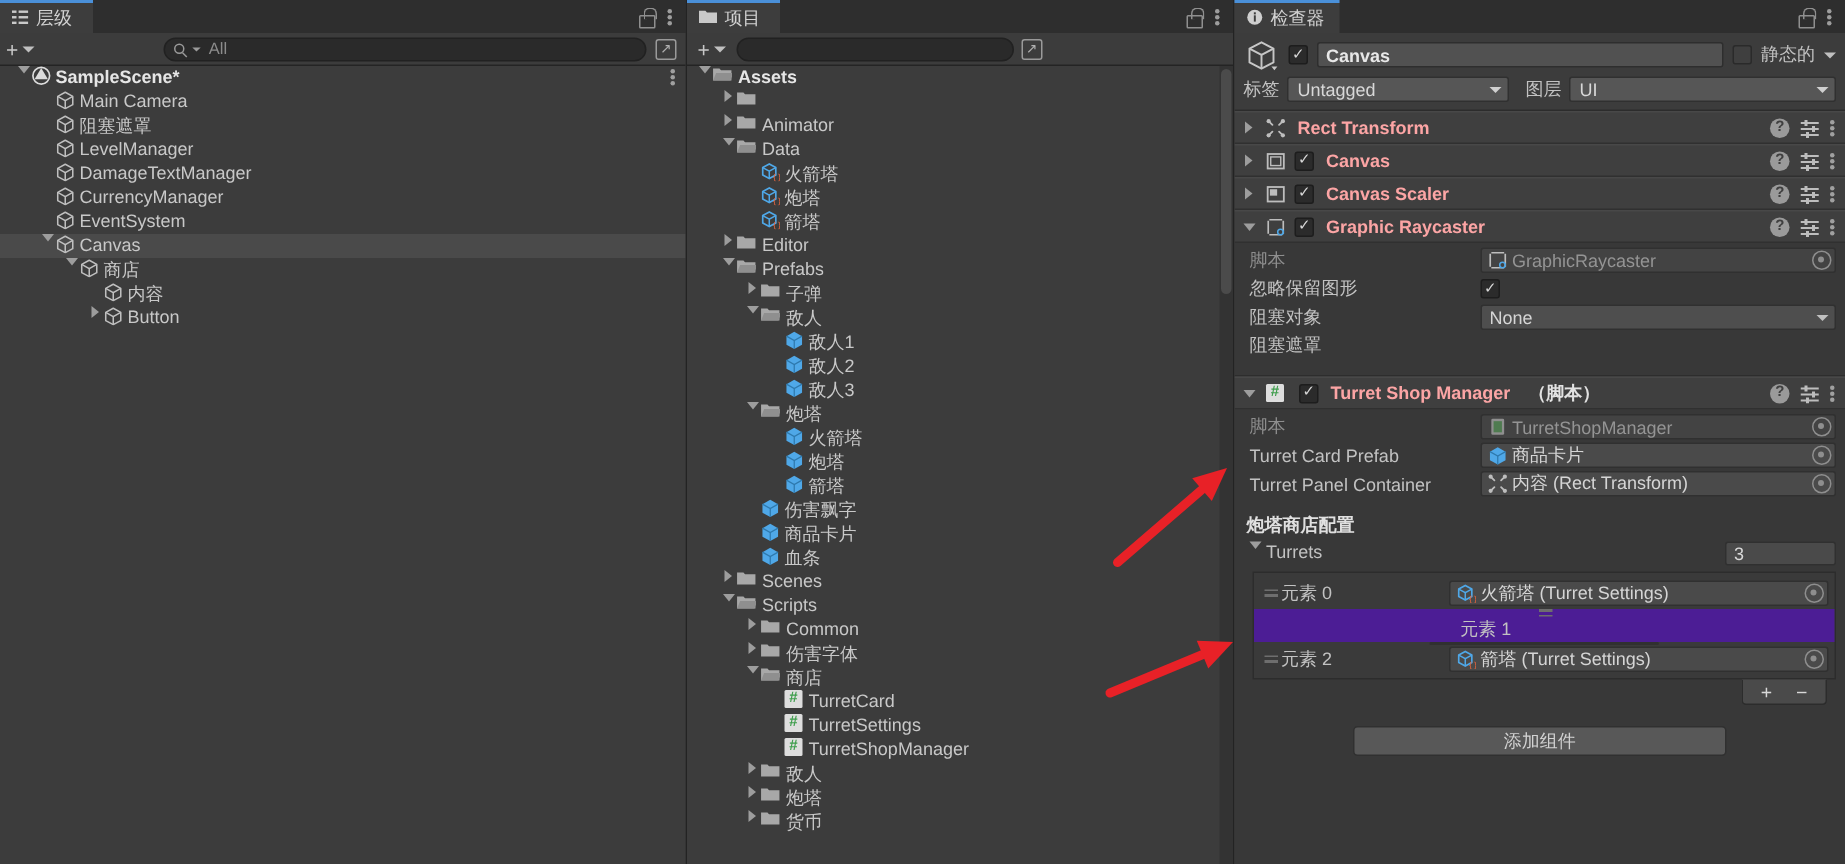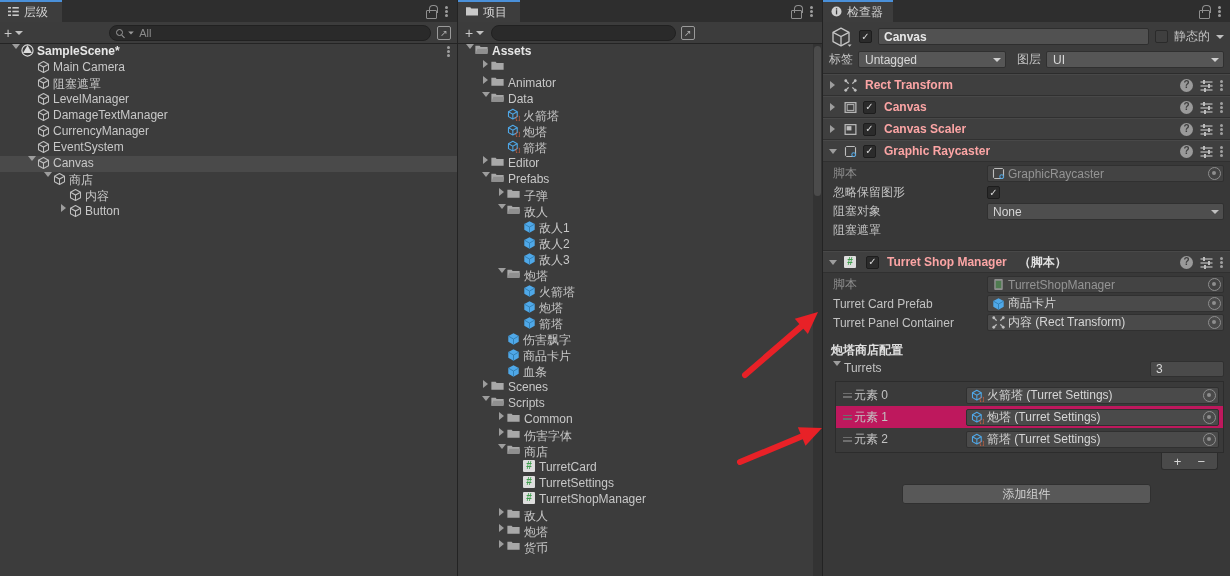--- a/index.html
+++ b/index.html
@@ -191,21 +191,21 @@
   .arr-head { display:flex; align-items:flex-start; height:18px; padding-left:2px; }
   .arr-head .nm { color:#c2c2c2; font-size:12px; margin-left:2px;}
   .size-field {
     margin-left:auto; width:74px; height:16px; background:#4a4a4a; border:1px solid #303030;
     border-radius:2px; color:#d8d8d8; font-size:12px; display:flex; align-items:center; padding-left:5px;
   }
   .arr-box {
     border:1px solid #2c2c2c; background:#3a3a3a; margin:2px 0 0 6px; padding:2px 0;
   }
   .arr-row { height:22px; display:flex; align-items:center; padding:0 4px 0 4px; }
-  .arr-row.hl { background:#be185d; }
+  .arr-row.hl { background:#4c1d95;flex-direction:column; }
   .drag-h { width:14px; flex:none; display:flex; flex-direction:column; gap:2px; padding-left:3px;}
   .drag-h i { width:9px;height:1.5px;background:#6e6e6e; }
   .arr-idx { width:112px; flex:none; color:#c2c2c2; font-size:12px; }
   .arr-btns {
     display:flex; justify-content:flex-end; margin:0 6px 0 6px;
   }
   .pm-box {
     background:#4a4a4a; border:1px solid #2c2c2c; border-top:none; border-radius:0 0 3px 3px;
     display:flex; gap:2px; padding:1px 5px; height:17px; align-items:center;
   }

